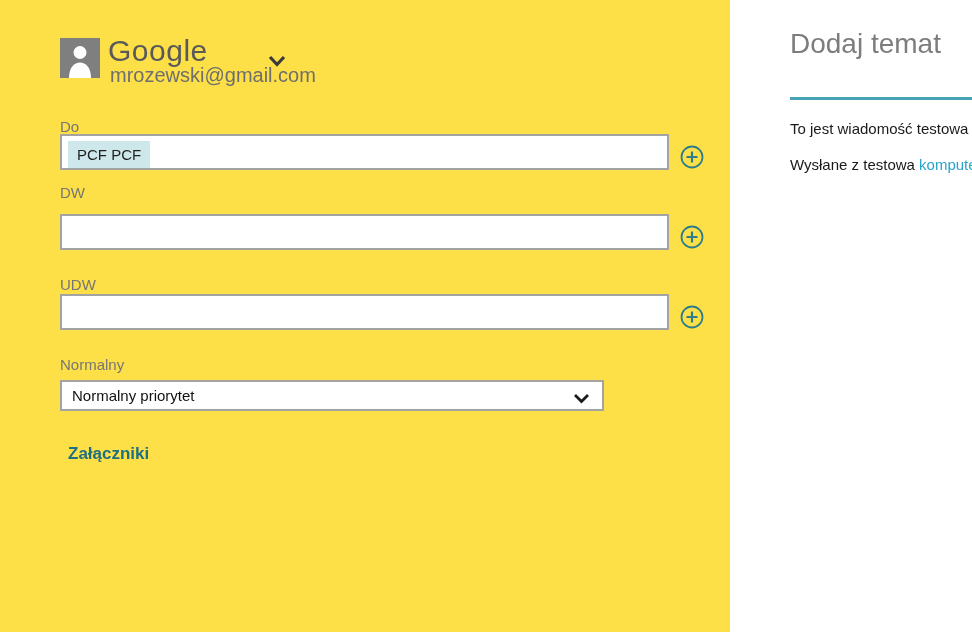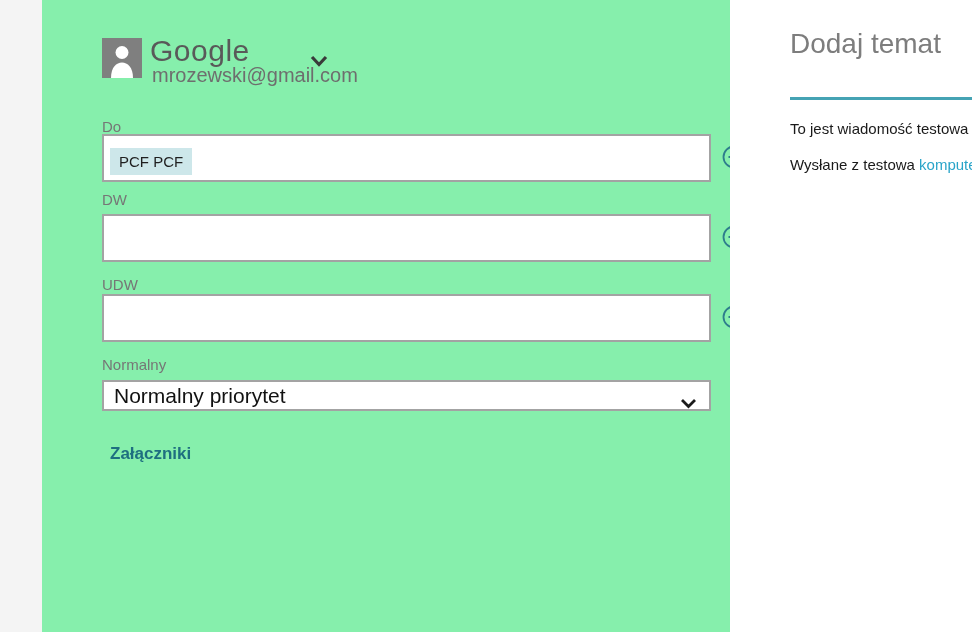--- a/index.html
+++ b/index.html
@@ -6,22 +6,21 @@
   html, body { width: 972px; height: 632px; overflow: hidden; }
   body {
     font-family: "Liberation Sans", "DejaVu Sans", sans-serif;
     background: #f4f4f4;
     position: relative;
   }
   .left-panel {
     position: absolute;
     left: 0; top: 0;
     width: 730px; height: 632px;
-    background: #86efac;
-    margin-left: 42px;
+    background: #fde047;
   }
   .right-panel {
     position: absolute;
     left: 730px; top: 0;
     width: 242px; height: 632px;
     background: #ffffff;
   }
   
   .account {
     position: absolute;
@@ -59,53 +58,53 @@
   
   .field-label {
     position: absolute;
     left: 60px;
     font-size: 15px;
     color: #767676;
   }
   .text-input {
     position: absolute;
     left: 60px;
-    width: 609px; height: 48px;
+    width: 609px; height: 36px;
     background: #ffffff;
     border: 2px solid #a3a3a3;
     padding: 5px 6px;
     display: flex;
-    align-items: flex-end;
+    align-items: flex-start;
     cursor: text;
   }
   .chip {
     background: #cde7ea;
     color: #1f1f1f;
     font-size: 15px;
     padding: 5px 9px;
     white-space: nowrap;
   }
   .add-btn {
     position: absolute;
     left: 680px;
     width: 24px; height: 24px;
     cursor: pointer;
     background: transparent;
     border: none;
   }
   .select-box {
     position: absolute;
     left: 60px; top: 380px;
-    width: 609px; height: 31px;
+    width: 544px; height: 31px;
     background: #ffffff;
     border: 2px solid #a3a3a3;
     display: flex;
     align-items: center;
     padding: 0 10px;
-    font-size: 21px;
+    font-size: 15px;
     color: #111111;
     cursor: pointer;
   }
   .select-chevron {
     position: absolute;
     right: 12px; top: 9px;
   }
   .attachments-link {
     position: absolute;
     left: 68px; top: 444px;
@@ -172,21 +171,21 @@
   <div class="text-input" style="top:134px">
     <span class="chip">PCF PCF</span>
   </div>
   <button class="add-btn" style="top:145px">
     <svg width="24" height="24" viewBox="0 0 24 24">
       <circle cx="12" cy="12" r="10.5" fill="none" stroke="#2e7d8c" stroke-width="1.8"></circle>
       <path d="M12 6.5 V17.5 M6.5 12 H17.5" stroke="#2e7d8c" stroke-width="2.2"></path>
     </svg>
   </button>
 
-  <div class="field-label" style="top:191px">DW</div>
+  <div class="field-label" style="top:184px">DW</div>
   <div class="text-input" style="top:214px"></div>
   <button class="add-btn" style="top:225px">
     <svg width="24" height="24" viewBox="0 0 24 24">
       <circle cx="12" cy="12" r="10.5" fill="none" stroke="#2e7d8c" stroke-width="1.8"></circle>
       <path d="M12 6.5 V17.5 M6.5 12 H17.5" stroke="#2e7d8c" stroke-width="2.2"></path>
     </svg>
   </button>
 
   <div class="field-label" style="top:276px">UDW</div>
   <div class="text-input" style="top:294px"></div>

